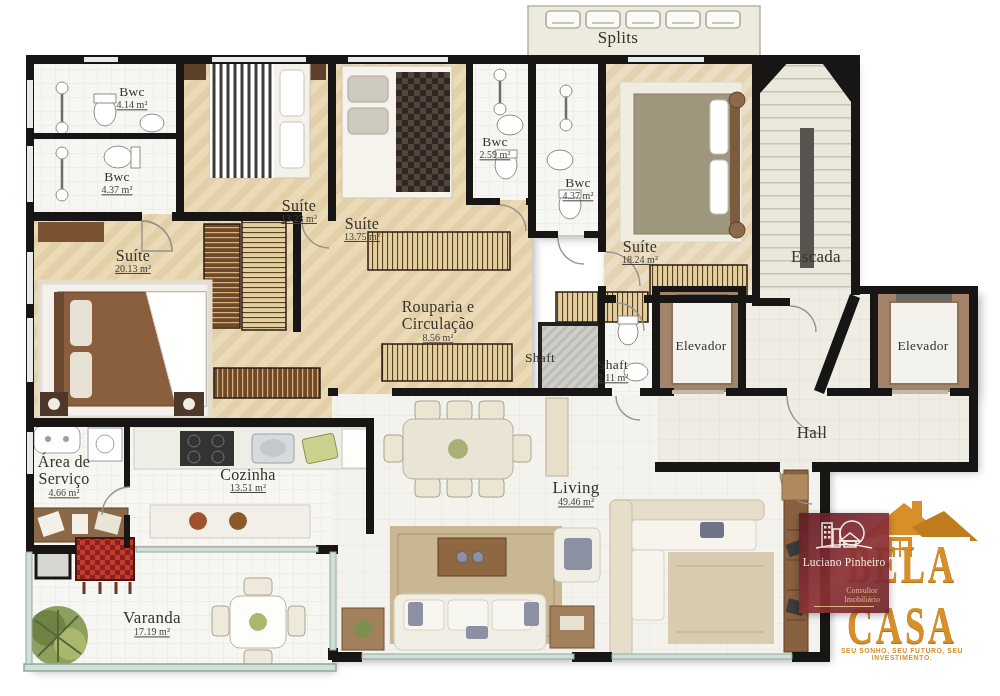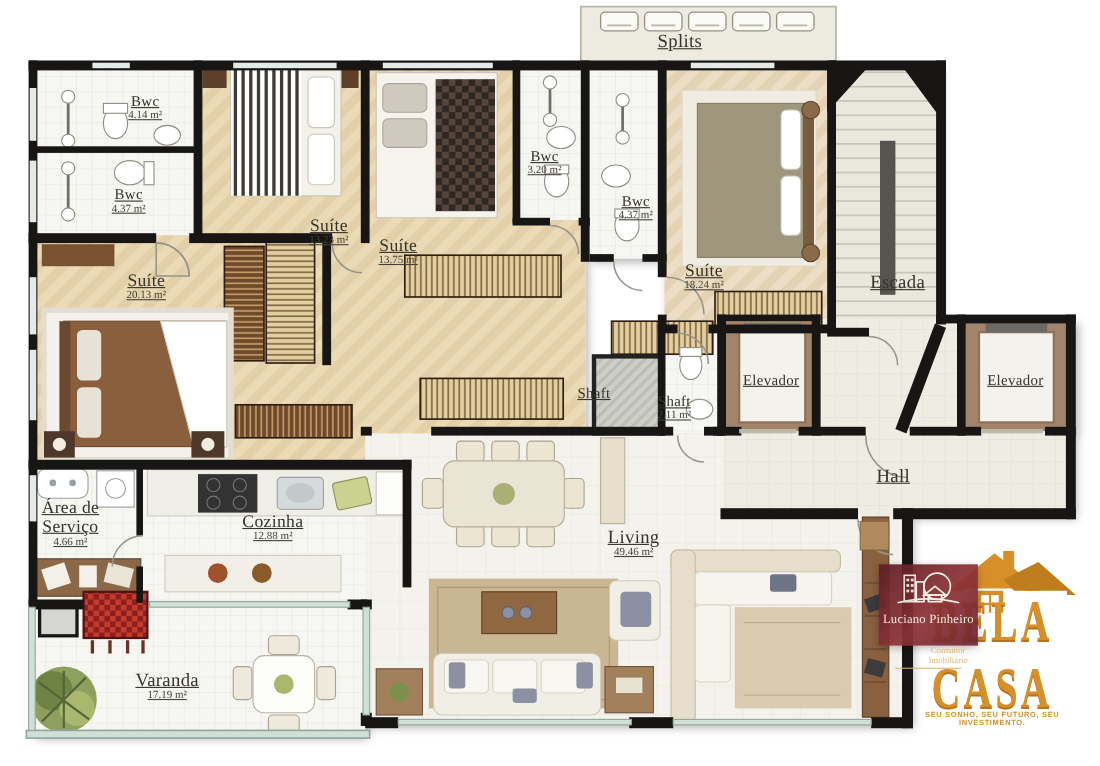--- a/index.html
+++ b/index.html
@@ -1,26 +1,26 @@
 <!DOCTYPE html>
 <html><head>
 <meta charset="utf-8">
 <style>
   html,body{margin:0;padding:0;background:#ffffff;}
   #stage{position:relative;width:1000px;height:696px;background:#ffffff;overflow:hidden;
          font-family:"Liberation Serif",serif;}
   #plan-svg{position:absolute;left:0;top:0;}
   .lbl{position:absolute;transform:translate(-50%,-50%);text-align:center;color:#35332b;
        line-height:1.08;white-space:nowrap;pointer-events:none;}
-  .rn{font-size:16px;letter-spacing:.3px;text-decoration:underline;}
+  .rn{font-size:16px;letter-spacing:.3px;}
   .rn.sm{font-size:13.5px;text-align:center;}
   .rn.lg{font-size:17px;}
   .ra{font-size:10px;color:#45423a;text-decoration:underline;}
   
-  .luciano{position:absolute;left:799px;top:513px;width:90px;height:74px;
+  .luciano{position:absolute;left:799px;top:513px;width:90px;height:100px;
     background:linear-gradient(135deg,#5e1d24 0%,#8c3136 55%,#6e262c 100%);
     opacity:.93;color:#f5efe6;text-align:center;padding-top:4px;box-sizing:border-box;
     box-shadow:0 2px 8px rgba(0,0,0,.35);}
   .luciano .lname{font-size:11.5px;letter-spacing:.2px;margin-top:1px;}
   .luciano .lsub{font-size:8px;color:#dfb26e;margin-top:18px;padding-left:36px;}
   .luciano .lrule{width:60px;height:1px;background:#dfb26e;margin:2px auto 0 auto;}
   .belacasa{position:absolute;left:816px;top:497px;width:172px;height:162px;color:#d78f2a;
     text-align:center;pointer-events:none;}
   .belacasa .bname{font-size:36px;letter-spacing:3px;transform:scaleY(1.45);
     transform-origin:center;font-family:"Liberation Serif",serif;color:#d78f2a;
@@ -426,39 +426,44 @@
   <div class="lbl" style="left:299px;top:211px">
     <div class="rn">Suíte</div>
       <div class="ra">13.23 m²</div>
     </div>
   <div class="lbl" style="left:362px;top:229px">
     <div class="rn">Suíte</div>
       <div class="ra">13.75 m²</div>
     </div>
   <div class="lbl" style="left:495px;top:148px">
     <div class="rn sm">Bwc</div>
-      <div class="ra">3.20 m²</div>
+      <div class="ra">2.59 m²</div>
     </div>
   <div class="lbl" style="left:578px;top:189px">
     <div class="rn sm">Bwc</div>
       <div class="ra">4.37 m²</div>
     </div>
   <div class="lbl" style="left:618px;top:38px">
     <div class="rn lg">Splits</div>
     </div>
   <div class="lbl" style="left:640px;top:252px">
     <div class="rn">Suíte</div>
       <div class="ra">18.24 m²</div>
     </div>
   <div class="lbl" style="left:816px;top:257px">
     <div class="rn lg">Escada</div>
     </div>
   <div class="lbl" style="left:133px;top:261px">
     <div class="rn">Suíte</div>
       <div class="ra">20.13 m²</div>
+    </div>
+  <div class="lbl" style="left:438px;top:321px">
+    <div class="rn">Rouparia e</div>
+    <div class="rn">Circulação</div>
+    <div class="ra">8.56 m²</div>
     </div>
   <div class="lbl" style="left:540px;top:358px">
     <div class="rn sm">Shaft</div>
     </div>
   <div class="lbl" style="left:613px;top:371px">
     <div class="rn sm">Shaft</div>
       <div class="ra">2.11 m²</div>
     </div>
   <div class="lbl" style="left:701px;top:346px">
     <div class="rn sm">Elevador</div>
@@ -469,21 +474,21 @@
   <div class="lbl" style="left:812px;top:433px">
     <div class="rn lg">Hall</div>
     </div>
   <div class="lbl" style="left:64px;top:476px">
     <div class="rn">Área de</div>
     <div class="rn">Serviço</div>
     <div class="ra">4.66 m²</div>
     </div>
   <div class="lbl" style="left:248px;top:480px">
     <div class="rn">Cozinha</div>
-      <div class="ra">12.88 m²</div>
+      <div class="ra">13.51 m²</div>
     </div>
   <div class="lbl" style="left:576px;top:494px">
     <div class="rn lg">Living</div>
       <div class="ra">49.46 m²</div>
     </div>
   <div class="lbl" style="left:152px;top:624px">
     <div class="rn lg">Varanda</div>
       <div class="ra">17.19 m²</div>
     </div>
 

